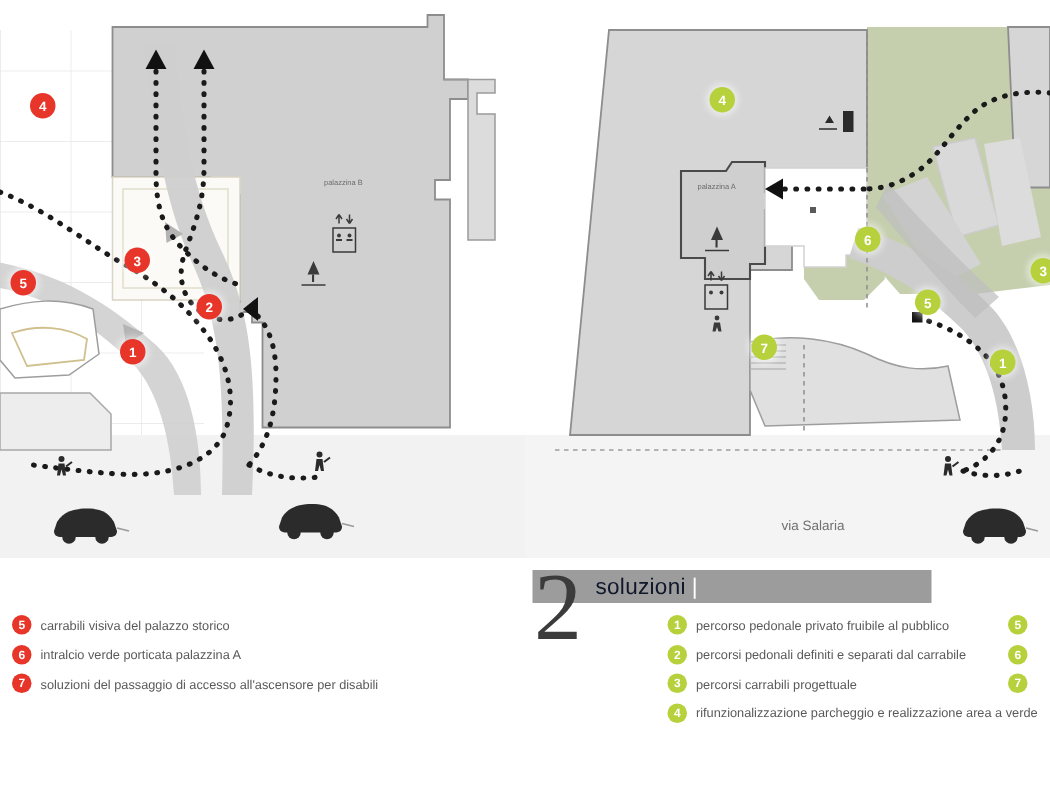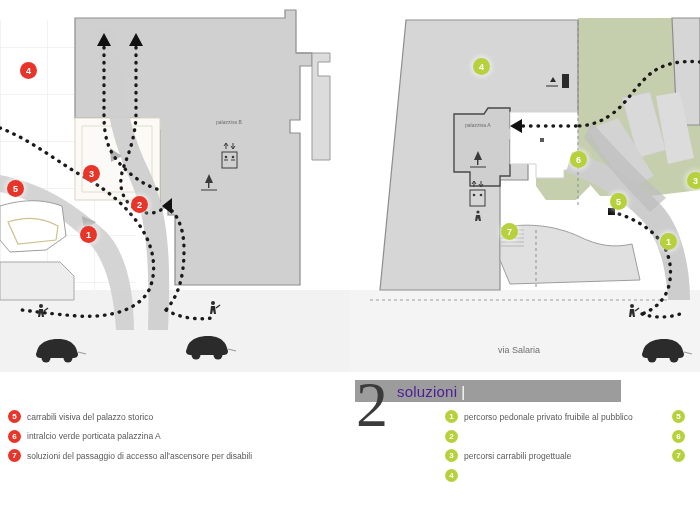--- a/index.html
+++ b/index.html
@@ -28,21 +28,21 @@
   .marker.green{background:#b6d13c;}
 
   
   #bottom{position:absolute;left:0;top:372px;width:700px;height:153px;background:#ffffff;}
 
   #title-band{
     position:absolute;left:355px;top:8px;width:266px;height:22px;
     background:#9c9c9c;display:flex;align-items:center;
   }
   #title-band .t1{
-    color:#4c1d95;font-size:15px;margin-left:42px;letter-spacing:.2px;
+    color:#0f172a;font-size:15px;margin-left:42px;letter-spacing:.2px;
     font-family:"Liberation Sans", sans-serif;
   }
   #title-band .sep{color:#ffffff;font-size:15px;margin:0 4px;}
   #title-band .t2{color:#ffffff;font-size:15px;}
 
   #big-two{
     position:absolute;left:356px;top:2px;
     font-size:64px;line-height:62px;color:#3b3b3b;
     font-family:"Liberation Serif", serif;font-weight:normal;z-index:5;
   }
@@ -253,21 +253,21 @@
         <path d="M294 348 C298 341 306 339 314 339 C322 339 328 341 332 348 L334 354
                  C334 357 332 358 329 358 L297 358 C294 358 292 357 292 354 Z"></path>
         <circle cx="302" cy="358" r="4.5"></circle>
         <circle cx="324" cy="358" r="4.5"></circle>
         <path d="M334 352 l8 2" stroke="#9a9a9a" stroke-width="1.2" fill="none"></path>
       </g>
     </svg>
 
     <span class="maplabel" style="left:115px;top:122px;">palazzina A</span>
 
-    <span class="streetlabel" style="left:148px;top:345px;">via Salaria</span>
+    <span class="streetlabel" style="left:171px;top:345px;">via Salaria</span>
 
     <div class="marker green" style="left:123px;top:58px;">
         <span>4</span>
       </div>
     <div class="marker green" style="left:220px;top:151px;">
         <span>6</span>
       </div>
     <div class="marker green" style="left:337px;top:172px;">
         <span>3</span>
       </div>
@@ -295,31 +295,33 @@
       <div class="leg-item">
         <span class="leg-dot green">
             <span>1</span>
           </span>
         <span class="leg-txt">percorso pedonale privato fruibile al pubblico</span>
       </div>
       <div class="leg-item">
         <span class="leg-dot green">
             <span>2</span>
           </span>
+        <span class="leg-txt">percorsi pedonali definiti e separati dal carrabile</span>
       </div>
       <div class="leg-item">
         <span class="leg-dot green">
             <span>3</span>
           </span>
         <span class="leg-txt">percorsi carrabili progettuale</span>
       </div>
       <div class="leg-item">
         <span class="leg-dot green">
             <span>4</span>
           </span>
+        <span class="leg-txt">rifunzionalizzazione parcheggio e realizzazione area a verde</span>
       </div>
     </div>
 
     <div class="leg-list" id="legend-left">
       <div class="leg-item">
         <span class="leg-dot red">
             <span>5</span>
           </span>
         <span class="leg-txt">carrabili visiva del palazzo storico</span>
       </div>

